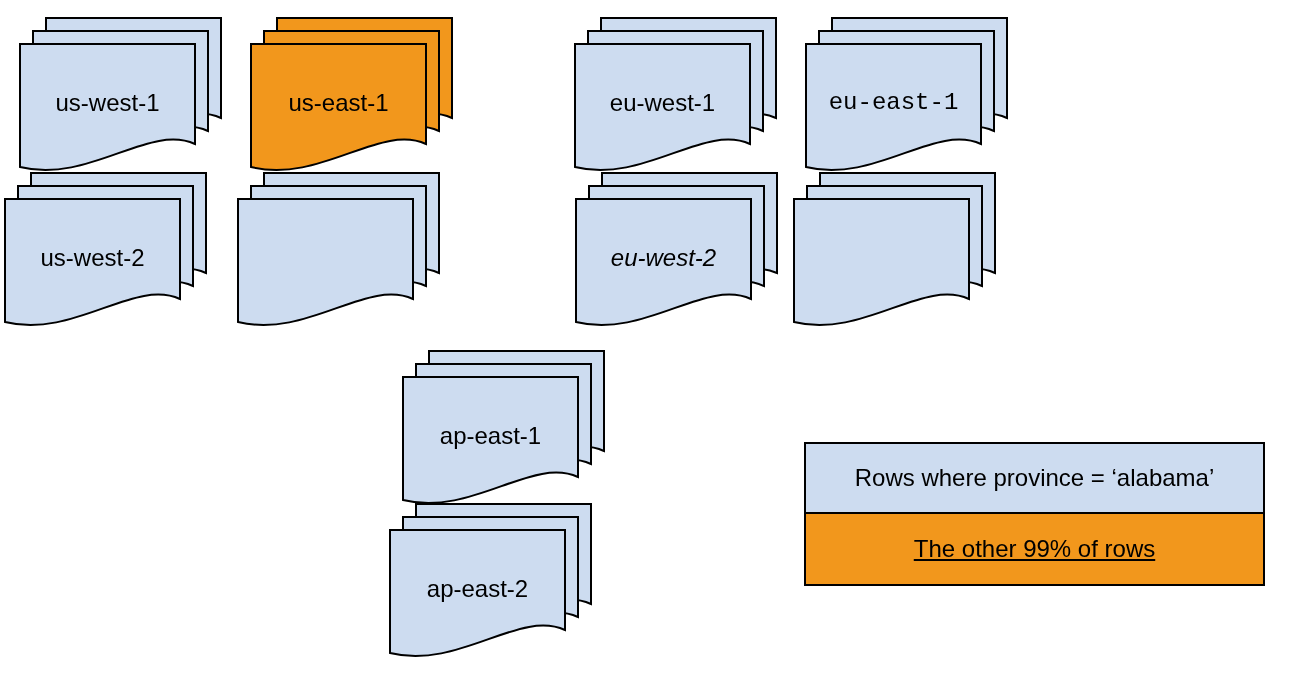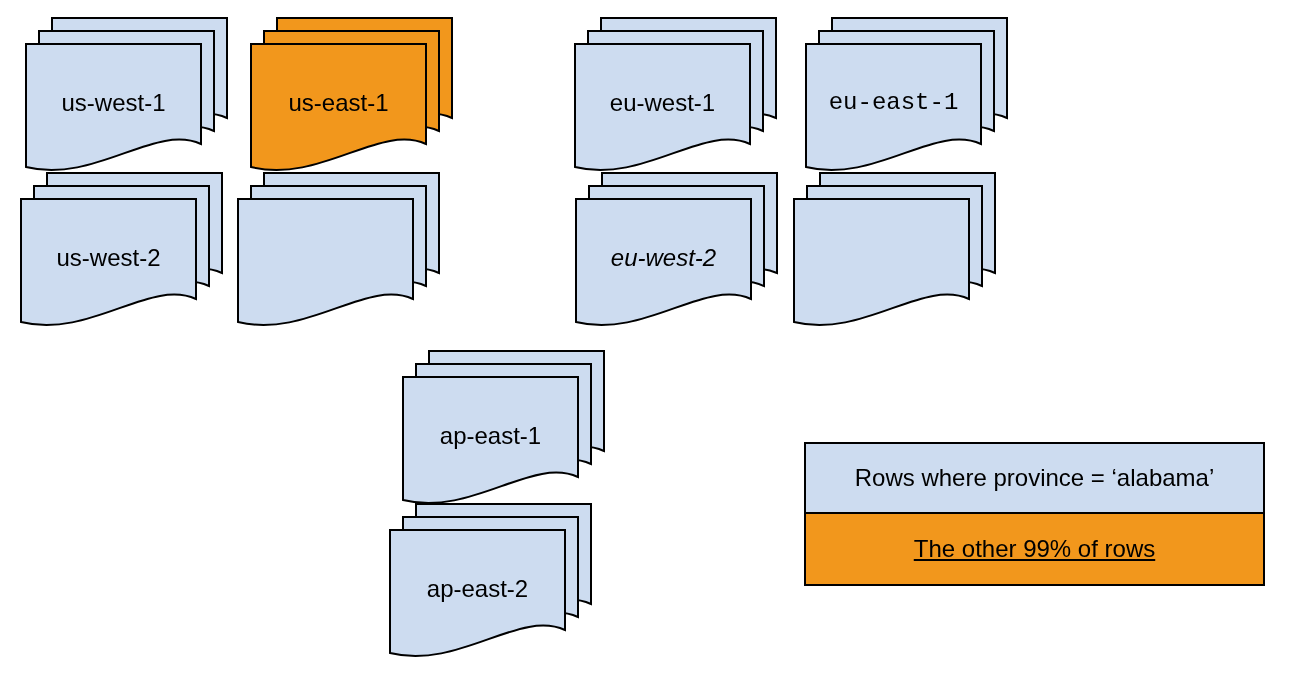--- a/index.html
+++ b/index.html
@@ -17,25 +17,25 @@
   .doc.back{left:26px;top:0;}
   .doc.mid{left:13px;top:13px;}
   .doc.front{left:0;top:26px;}
   .stack-label{
     position:absolute;left:0;top:26px;width:177px;height:129px;
     display:flex;align-items:center;justify-content:center;
     font-size:24px;line-height:1;padding-bottom:10px;box-sizing:border-box;
     white-space:nowrap;
   }
   
-  .pos-us-west-1{left:25px;top:17px;}
+  .pos-us-west-1{left:19px;top:17px;}
   .pos-us-east-1{left:250px;top:17px;}
   .pos-eu-west-1{left:574px;top:17px;}
   .pos-eu-east-1{left:805px;top:17px;font-family:Liberation Mono, monospace;}
-  .pos-us-west-2{left:20px;top:172px;}
+  .pos-us-west-2{left:4px;top:172px;}
   .pos-us-east-2{left:237px;top:172px;}
   .pos-eu-west-2{left:575px;top:172px;font-style:italic;}
   .pos-eu-east-2{left:793px;top:172px;}
   .pos-ap-east-1{left:402px;top:350px;}
   .pos-ap-east-2{left:389px;top:503px;}
 
   .legend{
     position:absolute;left:804px;top:442px;width:461px;
     border:2px solid var(--outline,#000);box-sizing:border-box;
   }

